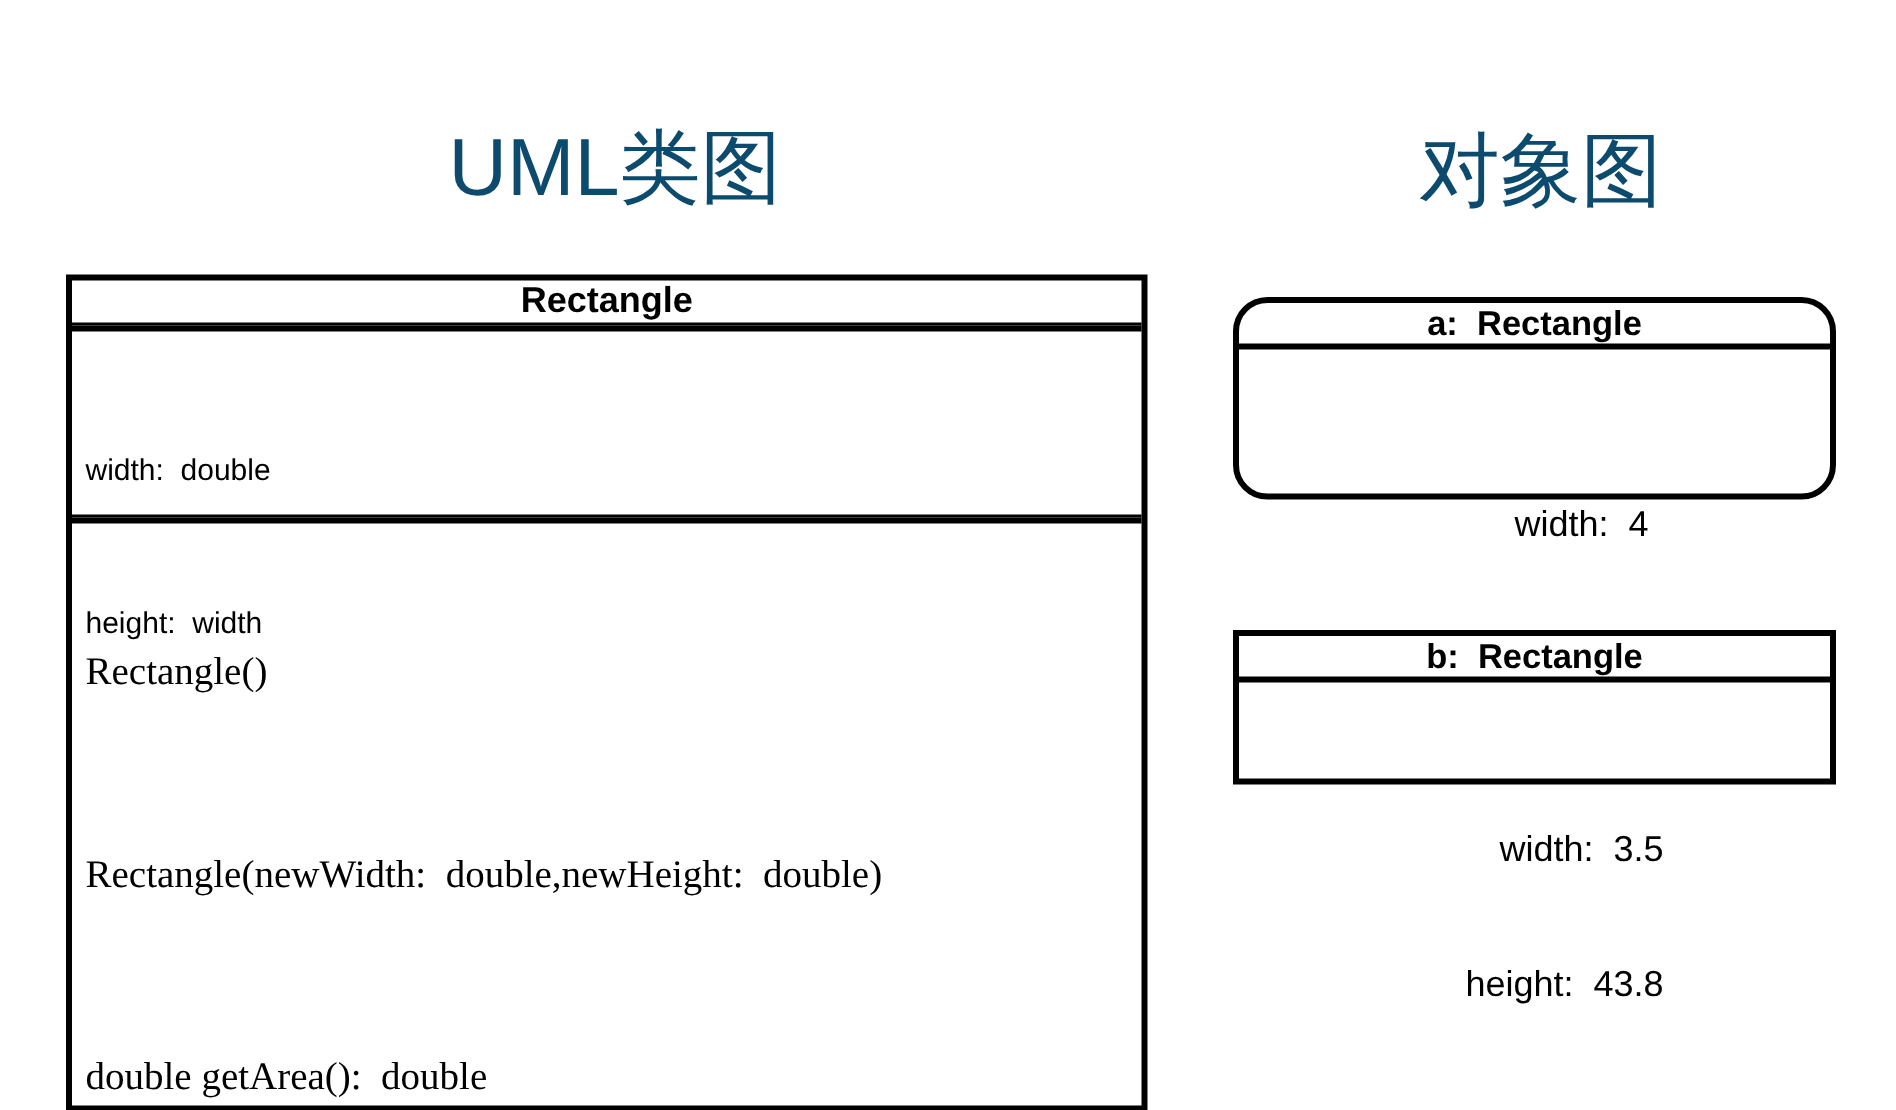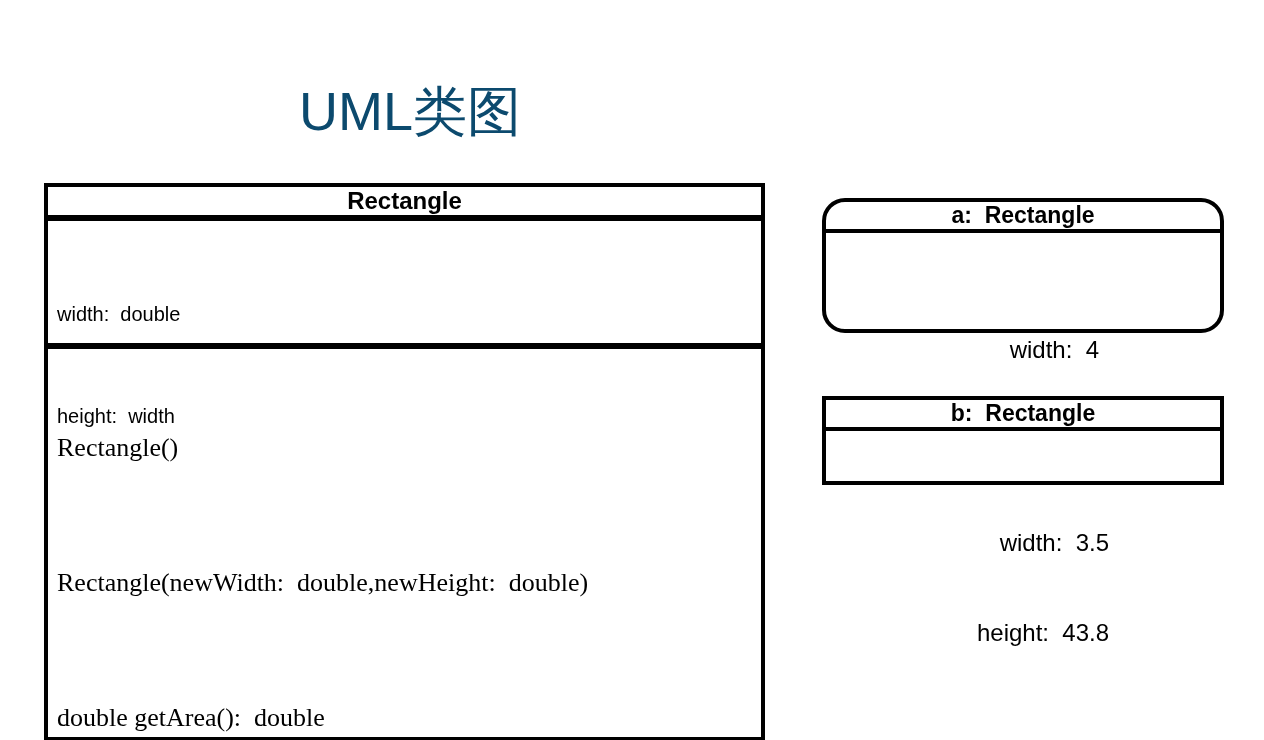--- a/index.html
+++ b/index.html
@@ -78,21 +78,21 @@
     position: absolute;
     left: 822px;
     width: 402px;
     border: 4px solid #000000;
     box-sizing: border-box;
     background: #ffffff;
     display: flex;
     flex-direction: column;
   }
   .obj-a { top: 198px; height: 135px; border-radius: 23px; }
-  .obj-b { top: 396px; height: 89px; }
+  .obj-b { top: 420px; height: 103px; }
   .ob-header {
     border-bottom: 4px solid #000000;
     display: flex;
     align-items: center;
     justify-content: center;
     font-size: 23px;
     font-weight: 700;
     white-space: pre-wrap;
   }
   .obj-a .ob-header { height: 45px; }
@@ -111,20 +111,21 @@
     text-align: right;
   }
 </style>
 </head>
 <body>
 
 <div class="canvas">
 
   <div class="title title-class">UML类图</div>
 
+  <div class="title title-object">对象图</div>
 
   <div class="class-box">
     <div class="cb-header">Rectangle</div>
 
     <div class="divider-gap g1"></div>
 
     <div class="cb-attrs">
       <div class="aline">width:  double</div>
       <div class="aline">height:  width</div>
     </div>

